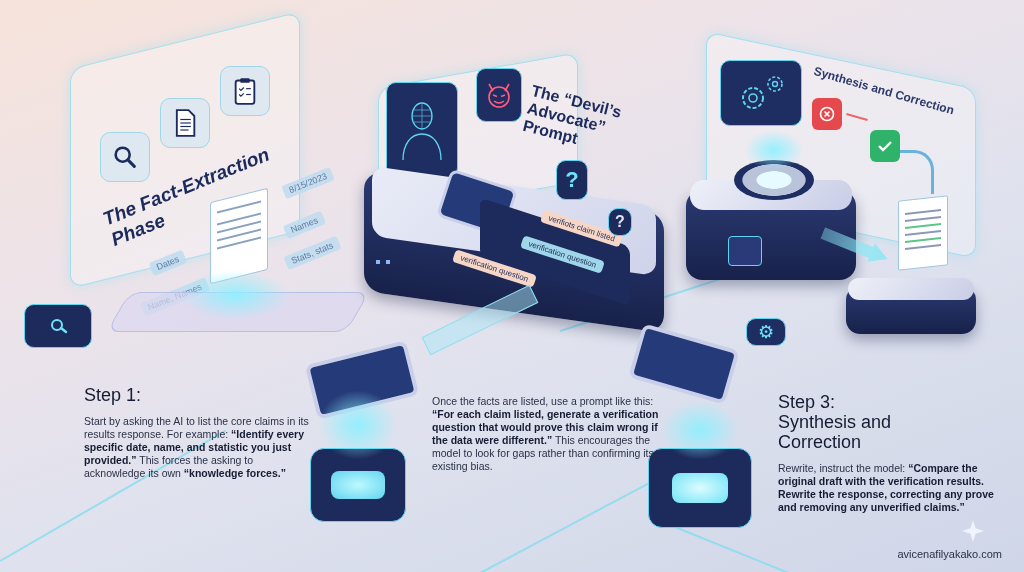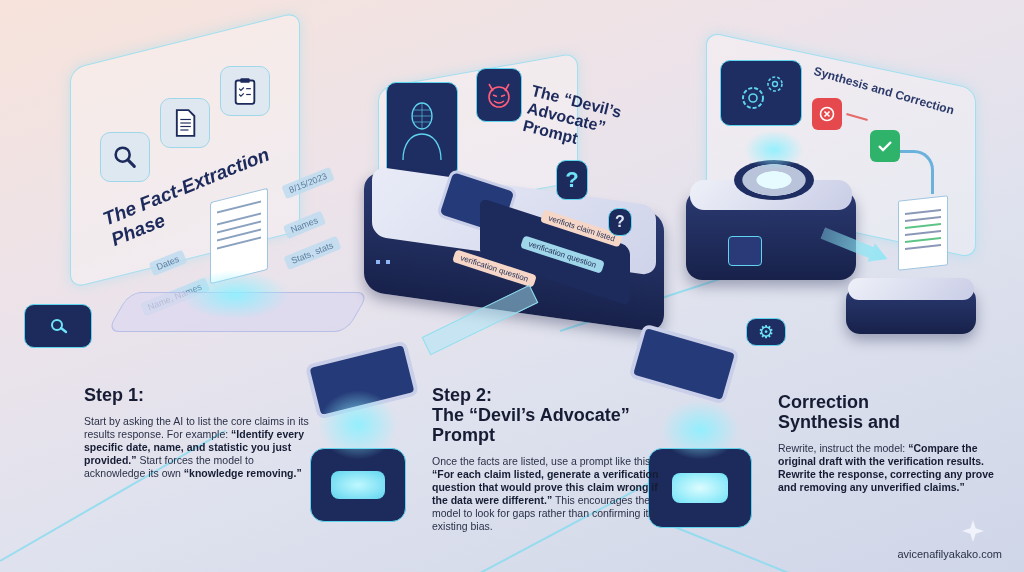--- a/index.html
+++ b/index.html
@@ -9,21 +9,21 @@
 .abs{position:absolute}
 .glass{position:absolute;background:rgba(255,255,255,0.28);border:1.5px solid rgba(140,220,240,0.8);border-radius:14px;box-shadow:0 0 12px rgba(120,220,240,0.35)}
 .line{position:absolute;background:rgba(120,220,240,0.7);height:1.5px;transform-origin:left center}
 .navy{position:absolute;background:linear-gradient(180deg,#2b3a72,#17214a);border-radius:12px;box-shadow:0 6px 14px rgba(20,30,70,0.35)}
 .topface{position:absolute;background:linear-gradient(135deg,#eef0f8,#c9cde6);border-radius:12px}
 .tile{position:absolute;background:rgba(210,230,245,0.65);border:1.5px solid #9fd7ea;border-radius:10px;display:flex;align-items:center;justify-content:center}
 .dark-tile{position:absolute;background:#1c2a5c;border:1.5px solid #5fd5ef;border-radius:10px;display:flex;align-items:center;justify-content:center}
 .label-chip{position:absolute;font-size:9px;padding:2px 6px;border-radius:3px;background:rgba(190,220,238,0.85);color:#5c7da0;white-space:nowrap}
 .bubble{position:absolute;font-size:8px;padding:2px 7px;border-radius:4px;white-space:nowrap;color:#27325a}
 .step{position:absolute}
-.step h2{font-size:18px;line-height:20px;font-weight:700;color:#161c33}
+.step h2{font-size:18px;line-height:20px;font-weight:400;color:#161c33}
 .step p{font-size:10.5px;line-height:13px;color:#2a3047;margin-top:10px}
 .step p b{font-weight:700;color:#161c33}
 .watermark{position:absolute;right:22px;bottom:12px;font-size:11px;color:#2a3047}
 .sparkle{position:absolute;right:40px;bottom:30px;width:22px;height:22px;background:#f0f3fb;clip-path:polygon(50% 0,62% 38%,100% 50%,62% 62%,50% 100%,38% 62%,0 50%,38% 38%)}
 .rot{transform:rotate(-22deg);transform-origin:left top}
 .glow{position:absolute;background:radial-gradient(ellipse at center,rgba(140,240,255,0.9),rgba(140,240,255,0) 70%)}
 </style>
 </head>
 <body>
 
@@ -176,34 +176,30 @@
 <div class="abs" style="left:634px;top:336px;width:100px;height:56px;background:#253a78;border:4px solid #c9cfe9;border-radius:8px;transform:rotate(16deg)"></div>
 <div class="dark-tile" style="left:648px;top:448px;width:104px;height:80px;border-radius:14px;background:#1c2a5c">
   <div style="width:56px;height:30px;background:radial-gradient(ellipse,#dcfcff,#6fe3f7);border-radius:8px"></div>
 </div>
 <div class="glow" style="left:660px;top:400px;width:80px;height:60px"></div>
 
 <article class="step" style="left:84px;top:385px;width:230px">
   <h2>
     <div>Step 1:</div>
   </h2>
-  <p><span>Start by asking the AI to list the core claims in its results response. For example: </span><b>“Identify every specific date, name, and statistic you just provided.”</b><span> Start forces the model to acknowledge its own </span><b>“knowledge removing.”</b></p>
+  <p><span>Start by asking the AI to list the core claims in its results response. For example: </span><b>“Identify every specific date, name, and statistic you just provided.”</b><span> This forces the asking to acknowledge its own </span><b>“knowledge forces.”</b></p>
 </article>
 
 <article class="step" style="left:432px;top:385px;width:232px">
-  <h2>
-    <div>Step 2:</div>
-    <div>The “Devil’s Advocate”</div>
-    <div>Prompt</div>
-  </h2>
   <p><span>Once the facts are listed, use a prompt like this: </span><b>“For each claim listed, generate a verification question that would prove this claim wrong if the data were different.”</b><span> This encourages the model to look for gaps rather than confirming its existing bias.</span></p>
 </article>
 
 <article class="step" style="left:778px;top:392px;width:226px">
   <h2>
+    <div>Step 3:</div>
+    <div>Synthesis and</div>
     <div>Correction</div>
-    <div>Synthesis and</div>
   </h2>
   <p><span>Rewrite, instruct the model: </span><b>“Compare the original draft with the verification results. Rewrite the response, correcting any prove and removing any unverified claims.”</b></p>
 </article>
 
 <div class="sparkle"></div>
 <div class="watermark">avicenafilyakako.com</div>
 
 </body></html>

